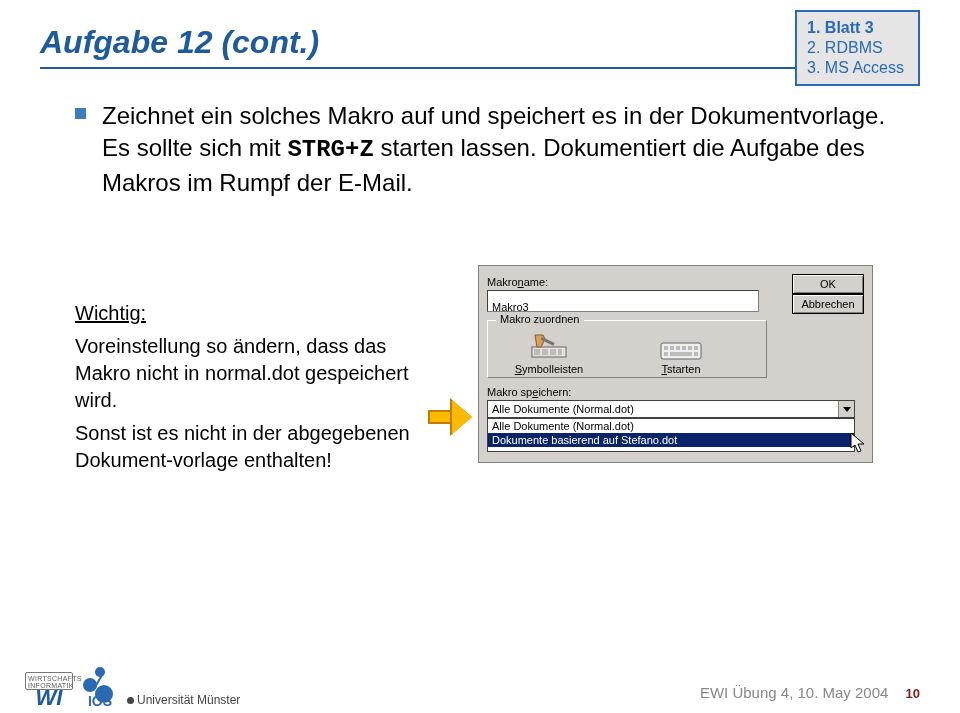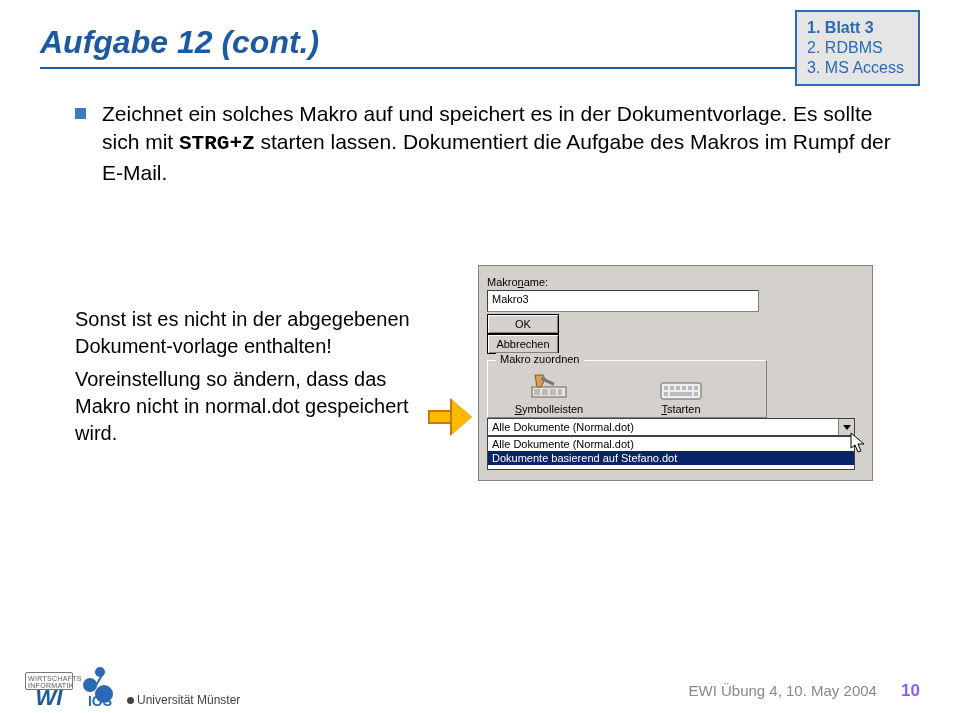--- a/index.html
+++ b/index.html
@@ -16,21 +16,21 @@
   .rule { margin-top: 6px; border-bottom: 2px solid #1d5aa0; }
   .legend {
     position: absolute; top: 10px; right: 40px;
     border: 2px solid #2a6ab5; padding: 6px 14px 6px 10px;
     background: #e5e5e5; font-size: 16px; color: #2a6ab5; line-height: 1.25;
   }
   .legend .b { font-weight: bold; }
 
   .body-text {
     position: absolute; top: 100px; left: 75px; right: 60px;
-    font-size: 21px; line-height: 1.35;
+    font-size: 24px; line-height: 1.35;
   }
   .bullet { display: flex; }
   .bullet .sq { width: 11px; height: 11px; background: #3c7dbf; margin-top: 8px; margin-right: 16px; flex: none; }
   .strgz { font-family: "Courier New", monospace; font-weight: bold; }
 
   .note {
     position: absolute; top: 300px; left: 75px; width: 345px;
     font-size: 20px; line-height: 1.35;
   }
   .note .u { text-decoration: underline; }
@@ -41,30 +41,30 @@
     background: #d4d1cc;
     font-family: Tahoma, "MS Sans Serif", sans-serif;
     font-size: 11px; color: #000;
     border: 1px solid #808080;
     padding: 6px 8px 10px 8px;
   }
   .dlg .lbl { display: block; margin: 4px 0 2px 0; }
   .dlg .lbl .m { text-decoration: underline; }
   .dlg .txt {
     border: 1px solid #808080; background: #fff;
-    height: 22px; padding: 2px 4px; width: 272px;
+    height: 22px; padding: 10px 4px; width: 272px;
     border-top-color:#404040; border-left-color:#404040;
   }
   .dlg .btn {
     border: 1px solid #000; background: #d4d1cc;
     height: 20px; width: 72px; font-size: 11px;
     text-align: center; line-height: 18px;
     box-shadow: inset 1px 1px 0 #fff, inset -1px -1px 0 #808080;
   }
-  .dlg .toprow { display: flex; justify-content: space-between; align-items: flex-start; flex-direction: column; }
+  .dlg .toprow { display: flex; justify-content: space-between; align-items: flex-start; }
   .dlg .leftcol { width: 280px; }
   .dlg .btncol { display: flex; flex-direction: column; margin-top: 2px; }
   .group { border: 1px solid #808080; border-top-color:#fff; border-left-color:#fff; padding: 8px 10px 2px; margin-top:6px; width: 280px; position: relative; }
   .group::before { content: attr(data-title); position:absolute; top:-8px; left:8px; background:#d4d1cc; padding:0 4px; font-size:11px; }
   .icons { display:flex; gap: 42px; padding: 4px 6px 0 6px; }
   .iconcell { text-align:center; width: 90px; font-size:11px; }
   .iconcell .u { text-decoration: underline; }
   .combo {
     display:flex; align-items:center;
     border: 1px solid #404040; background:#fff; height:18px; width: 368px;
@@ -102,21 +102,21 @@
     width:0;height:0;
     border-top:19px solid transparent;
     border-bottom:19px solid transparent;
     border-left:22px solid #c57a00;
   }
 
   .footer {
     position:absolute; bottom:12px; right:40px;
     font-size:15px; color:#888;
   }
-  .footer .pg { color:#8b5cf6; font-weight:bold; font-size:17px; margin-left:20px; }
+  .footer .pg { color:#7f1d1d; font-weight:bold; font-size:13px; margin-left:13px; }
 
   .logos {
     position:absolute; bottom:6px; left:25px;
     display:flex; align-items:flex-end; gap:10px;
   }
   .wi-logo { width:48px; font-size:7px; color:#5b5b5b; text-align:center; line-height:1; }
   .wi-logo .top { border:1px solid #777; border-radius:2px; padding:2px 2px 0; letter-spacing:.3px;}
   .wi-logo .big { color:#1d5aa0; font-weight:bold; font-size:22px; font-style:italic; line-height:18px; margin-top:-1px;}
   .ios { width:34px; height:40px; position:relative; }
   .ios .c1 { position:absolute; width:10px;height:10px;border-radius:50%;background:#2a6ab5; left:12px; top:0;}
@@ -144,22 +144,23 @@
 <div class="body-text">
   <div class="bullet">
     <div class="sq"></div>
     <div>
       <span>Zeichnet ein solches Makro auf und speichert es in der Dokumentvorlage. Es sollte sich mit </span><span class="strgz">STRG+Z</span><span> starten lassen. Dokumentiert die Aufgabe des Makros im Rumpf der E-Mail.</span>
     </div>
   </div>
 </div>
 
 <div class="note">
+  <div class="u">Wichtig:</div>
+  <div style="margin-top:6px">Voreinstellung so ändern, dass das Makro nicht in normal.dot gespeichert wird.</div>
   <div style="margin-top:6px">Sonst ist es nicht in der abgegebenen Dokument-vorlage enthalten!</div>
-  <div style="margin-top:6px">Voreinstellung so ändern, dass das Makro nicht in normal.dot gespeichert wird.</div>
 </div>
 
 <div class="arrow">
   <div class="shaft"></div>
   <div class="headborder"></div>
   <div class="head"></div>
 </div>
 
 <div class="dlg">
   <div class="toprow">
@@ -198,20 +199,21 @@
             <rect x="35" y="13" width="4" height="4" fill="#bbb"></rect>
           <rect x="5" y="19" width="4" height="4" fill="#bbb"></rect>
             <rect x="11" y="19" width="22" height="4" fill="#bbb"></rect>
             <rect x="35" y="19" width="4" height="4" fill="#bbb"></rect>
         </svg>
         <div><span class="u">T</span><span>starten</span></div>
       </div>
     </div>
   </div>
 
+  <span class="lbl" style="margin-top:8px">Makro sp<span class="m">e</span>ichern:</span>
   <div class="combo">
     <span>Alle Dokumente (Normal.dot)</span>
     <div class="drop">
         <div class="triangle"></div>
       </div>
   </div>
   <div class="listbox">
     <div class="row">Alle Dokumente (Normal.dot)</div>
     <div class="row sel">Dokumente basierend auf Stefano.dot</div>
   </div>

